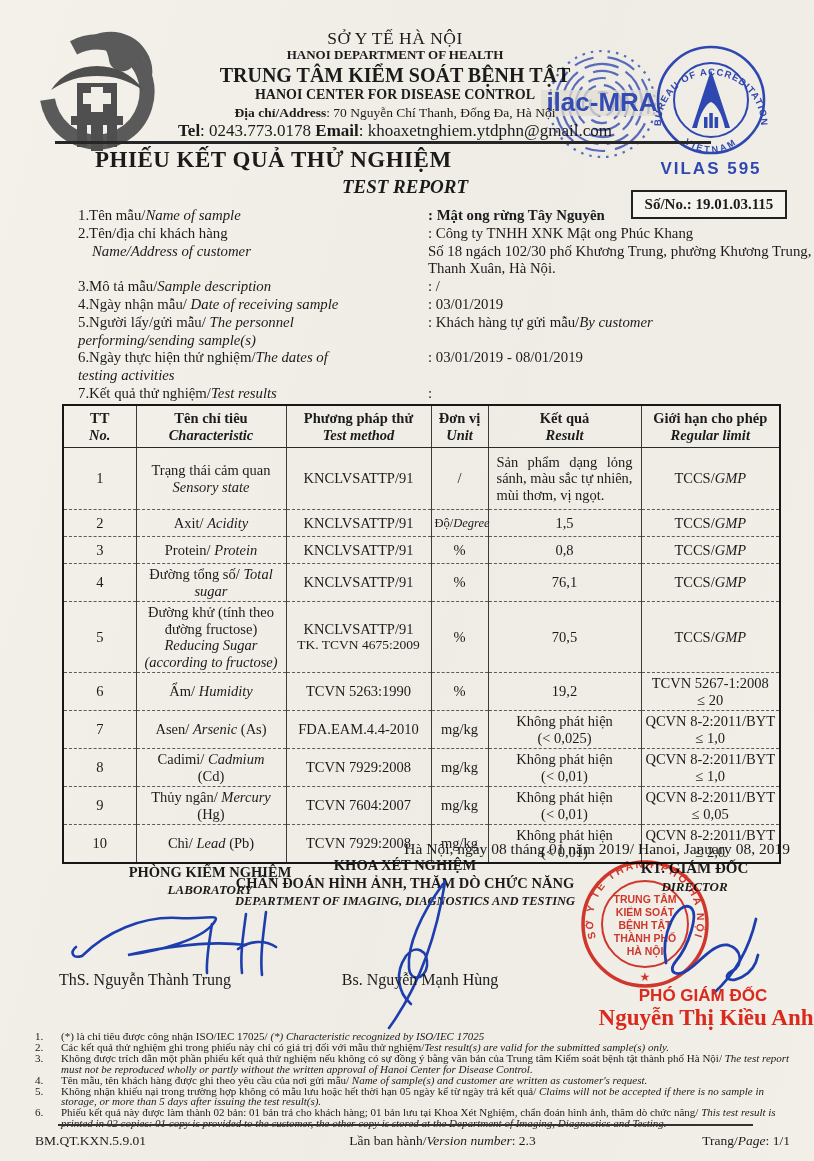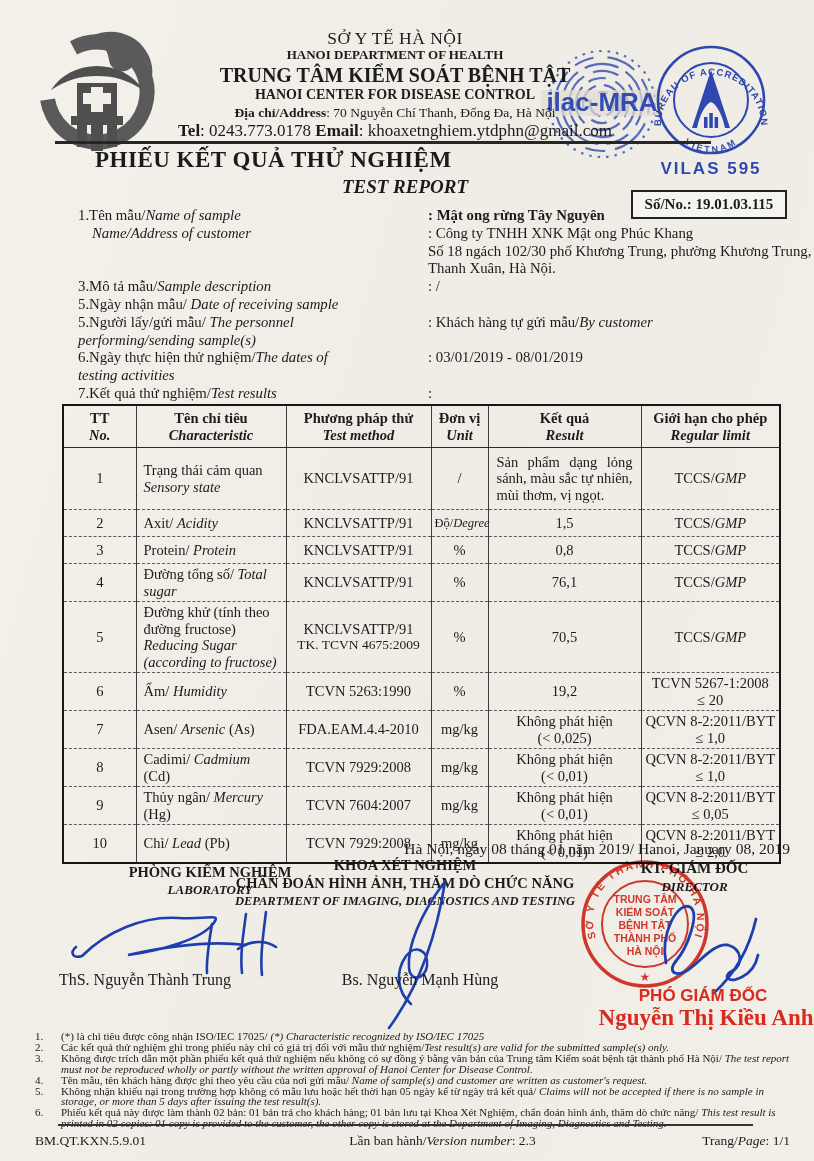--- a/index.html
+++ b/index.html
@@ -32,21 +32,21 @@
   .ind{margin-left:14px}
   
   .rtable{position:absolute;left:62px;top:404px;width:719px;border-collapse:collapse;table-layout:fixed;
           font-size:14.5px;border:2px solid #161616;}
   .rtable th,.rtable td{border-left:1px solid #3c3c3c;padding:2px 3px;line-height:16.5px;vertical-align:middle;}
   .rtable th:first-child,.rtable td:first-child{border-left:none}
   .rtable thead th{border-bottom:1px solid #2a2a2a;font-weight:bold;padding:4px 2px;}
   .rtable tbody td{border-top:1px dashed #5a5a5a;}
   .hv{font-weight:bold}.he{font-weight:bold;font-style:italic}
   .c-no{text-align:center}
-  .c-name{text-align:left;padding:2px 7px !important}
+  .c-name{text-align:center;padding:2px 7px !important}
   .c-method,.c-unit,.c-result,.c-limit{text-align:center}
   .just{text-align:justify;padding:2px 8px !important}
   .c-unit-sm{font-size:12.5px}
   .m2{font-size:13.5px}
   tbody tr:nth-child(1){height:62px}
   tbody tr:nth-child(2),tbody tr:nth-child(3),tbody tr:nth-child(4){height:27px}
   tbody tr:nth-child(5){height:70px}
   tbody tr:nth-child(6){height:37px}
   tbody tr:nth-child(7),tbody tr:nth-child(8),tbody tr:nth-child(9),tbody tr:nth-child(10){height:34px}
   
@@ -146,34 +146,36 @@
 
   <div class="report-no">Số/No.: 19.01.03.115</div>
 
   <div class="info">
     <div class="frow">
       <div class="flabel"><span>1.Tên mẫu/</span><span class="it">Name of sample</span></div>
       <div class="fval b">: Mật ong rừng Tây Nguyên</div>
     </div>
     <div class="frow">
       <div class="flabel">
+        <div>2.Tên/địa chỉ khách hàng</div>
         <div class="it ind">Name/Address of customer</div>
       </div>
       <div class="fval">
         <div>: Công ty TNHH XNK Mật ong Phúc Khang</div>
         <div>Số 18 ngách 102/30 phố Khương Trung, phường Khương Trung, quận</div>
         <div>Thanh Xuân, Hà Nội.</div>
       </div>
     </div>
     <div class="frow">
       <div class="flabel"><span>3.Mô tả mẫu/</span><span class="it">Sample description</span></div>
       <div class="fval">: /</div>
     </div>
     <div class="frow">
-      <div class="flabel"><span>5.Ngày nhận mẫu/ </span><span class="it">Date of receiving sample</span></div>
+      <div class="flabel"><span>4.Ngày nhận mẫu/ </span><span class="it">Date of receiving sample</span></div>
+      <div class="fval">: 03/01/2019</div>
     </div>
     <div class="frow">
       <div class="flabel">
         <div><span>5.Người lấy/gửi mẫu/ </span><span class="it">The personnel</span></div>
         <div class="it">performing/sending sample(s)</div>
       </div>
       <div class="fval"><span>: Khách hàng tự gửi mẫu/</span><span class="it">By customer</span></div>
     </div>
     <div class="frow">
       <div class="flabel">

